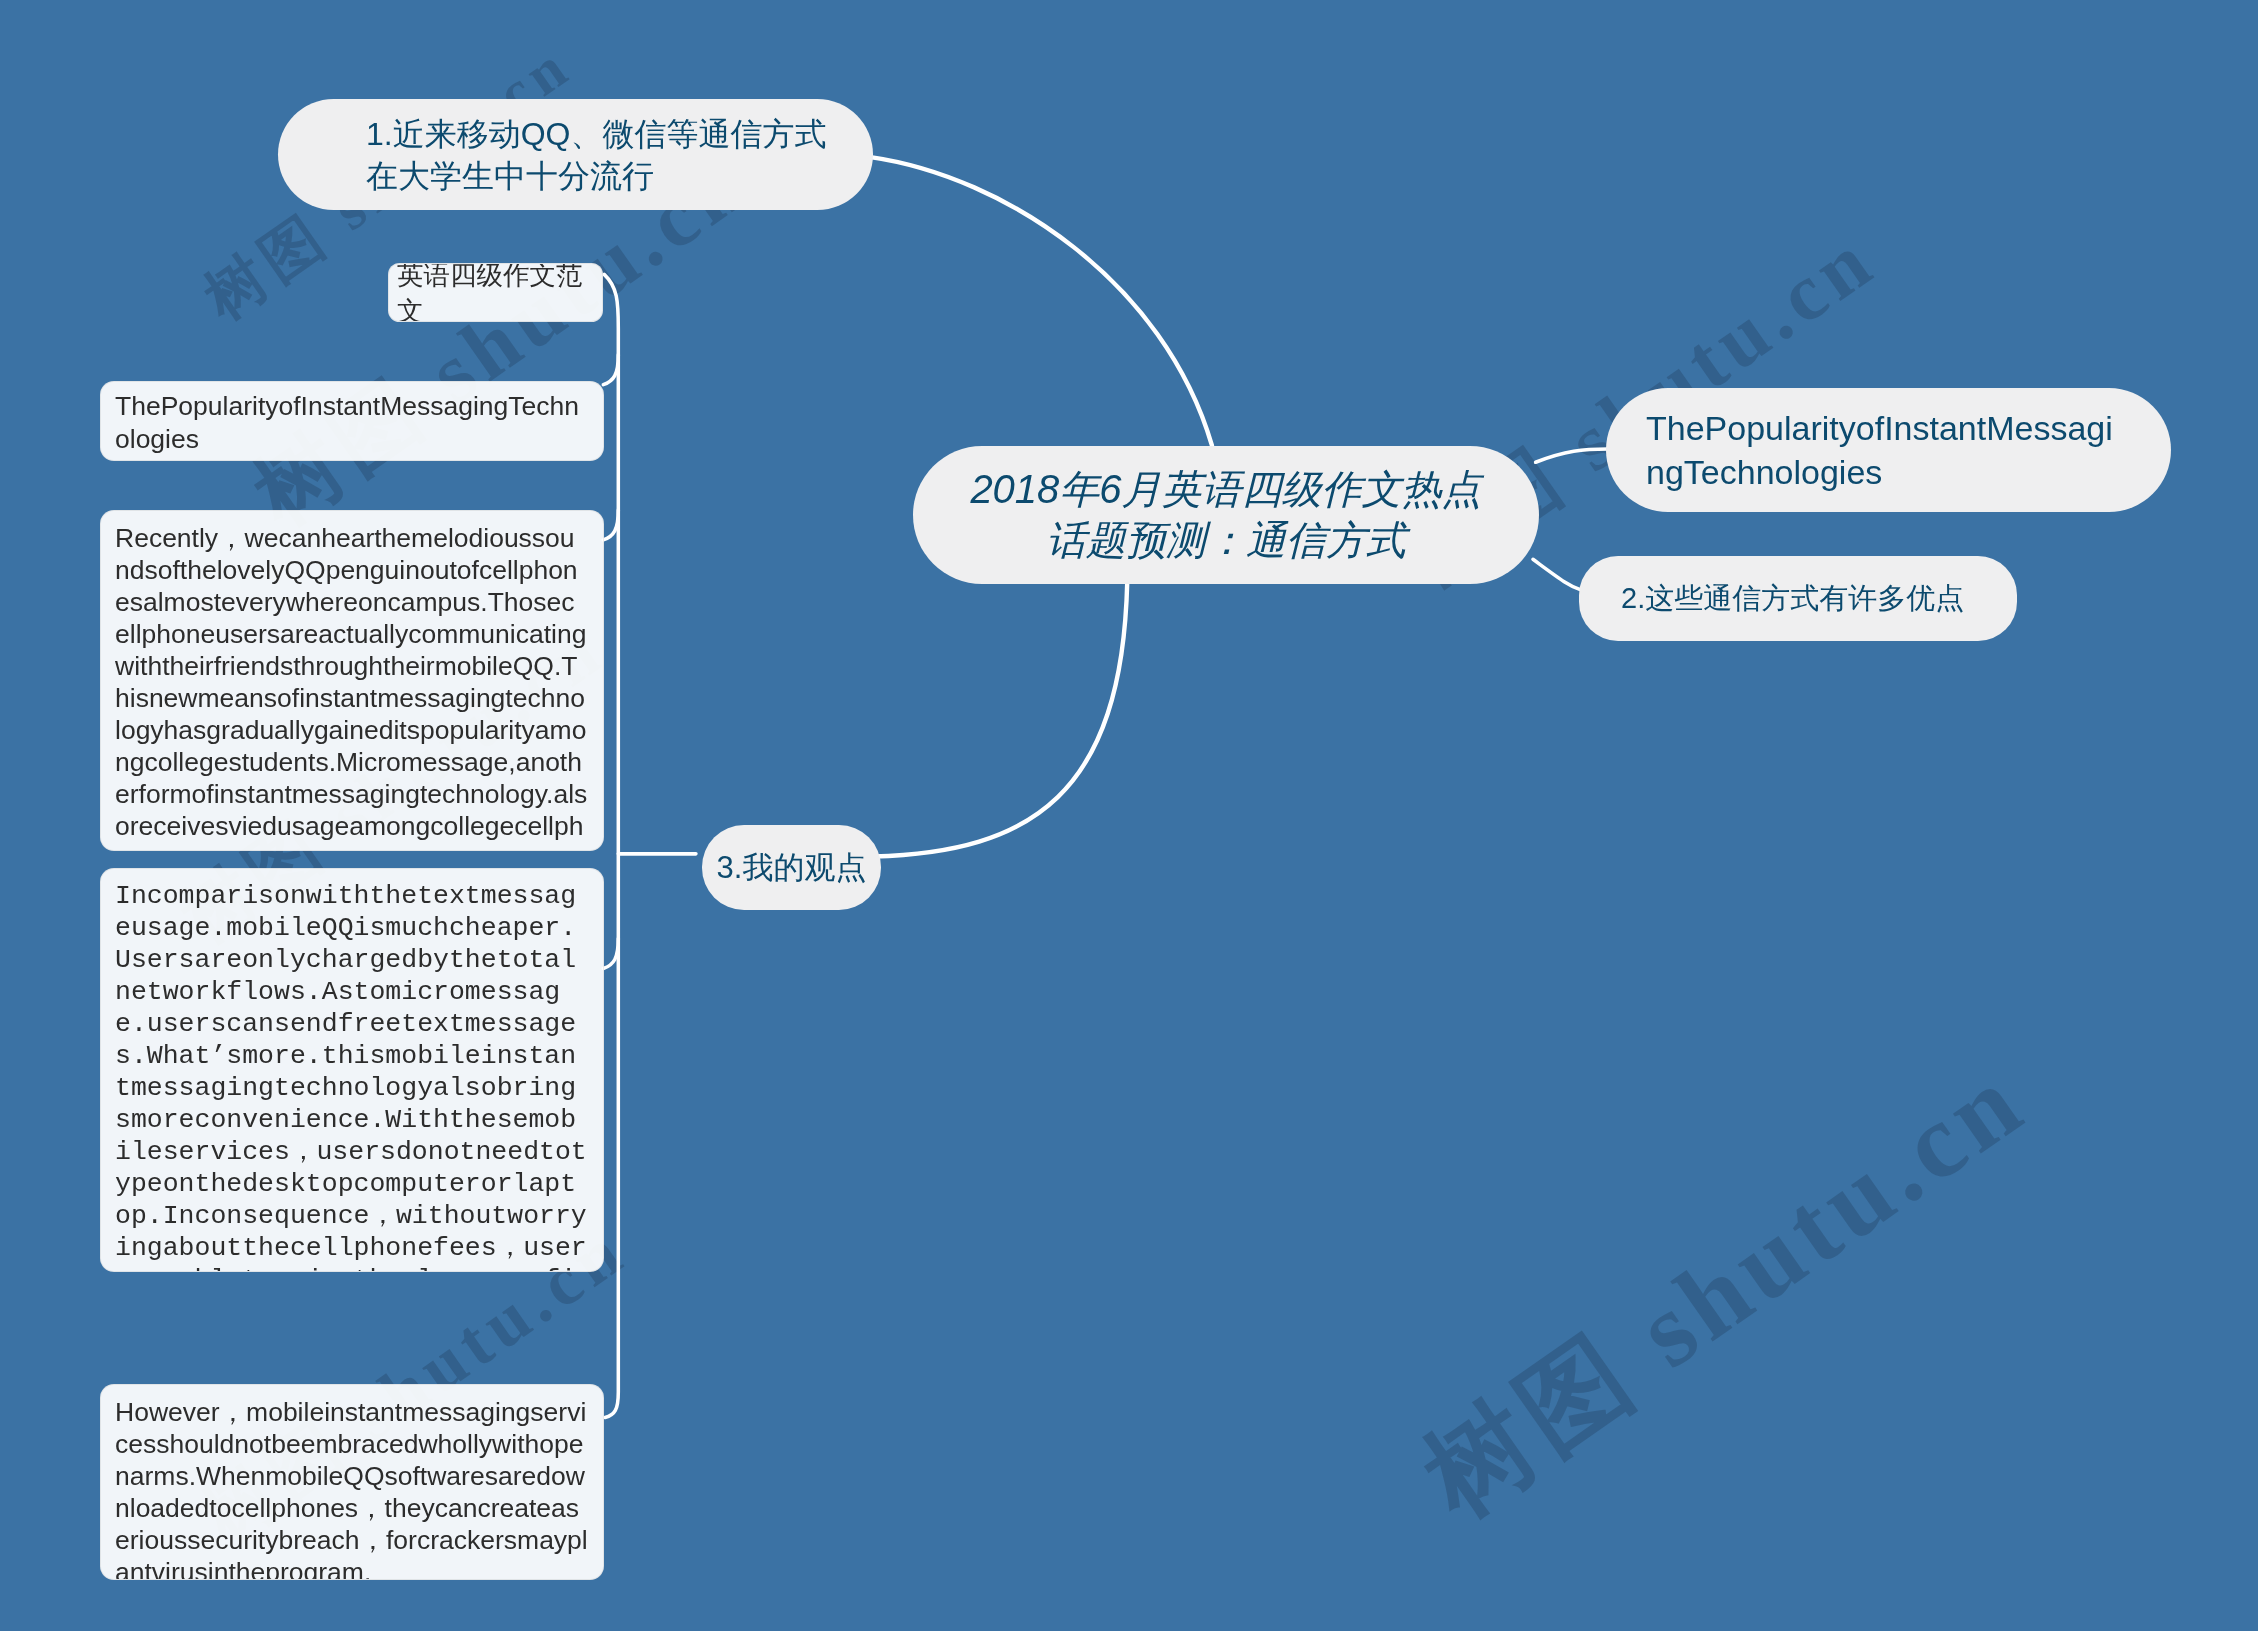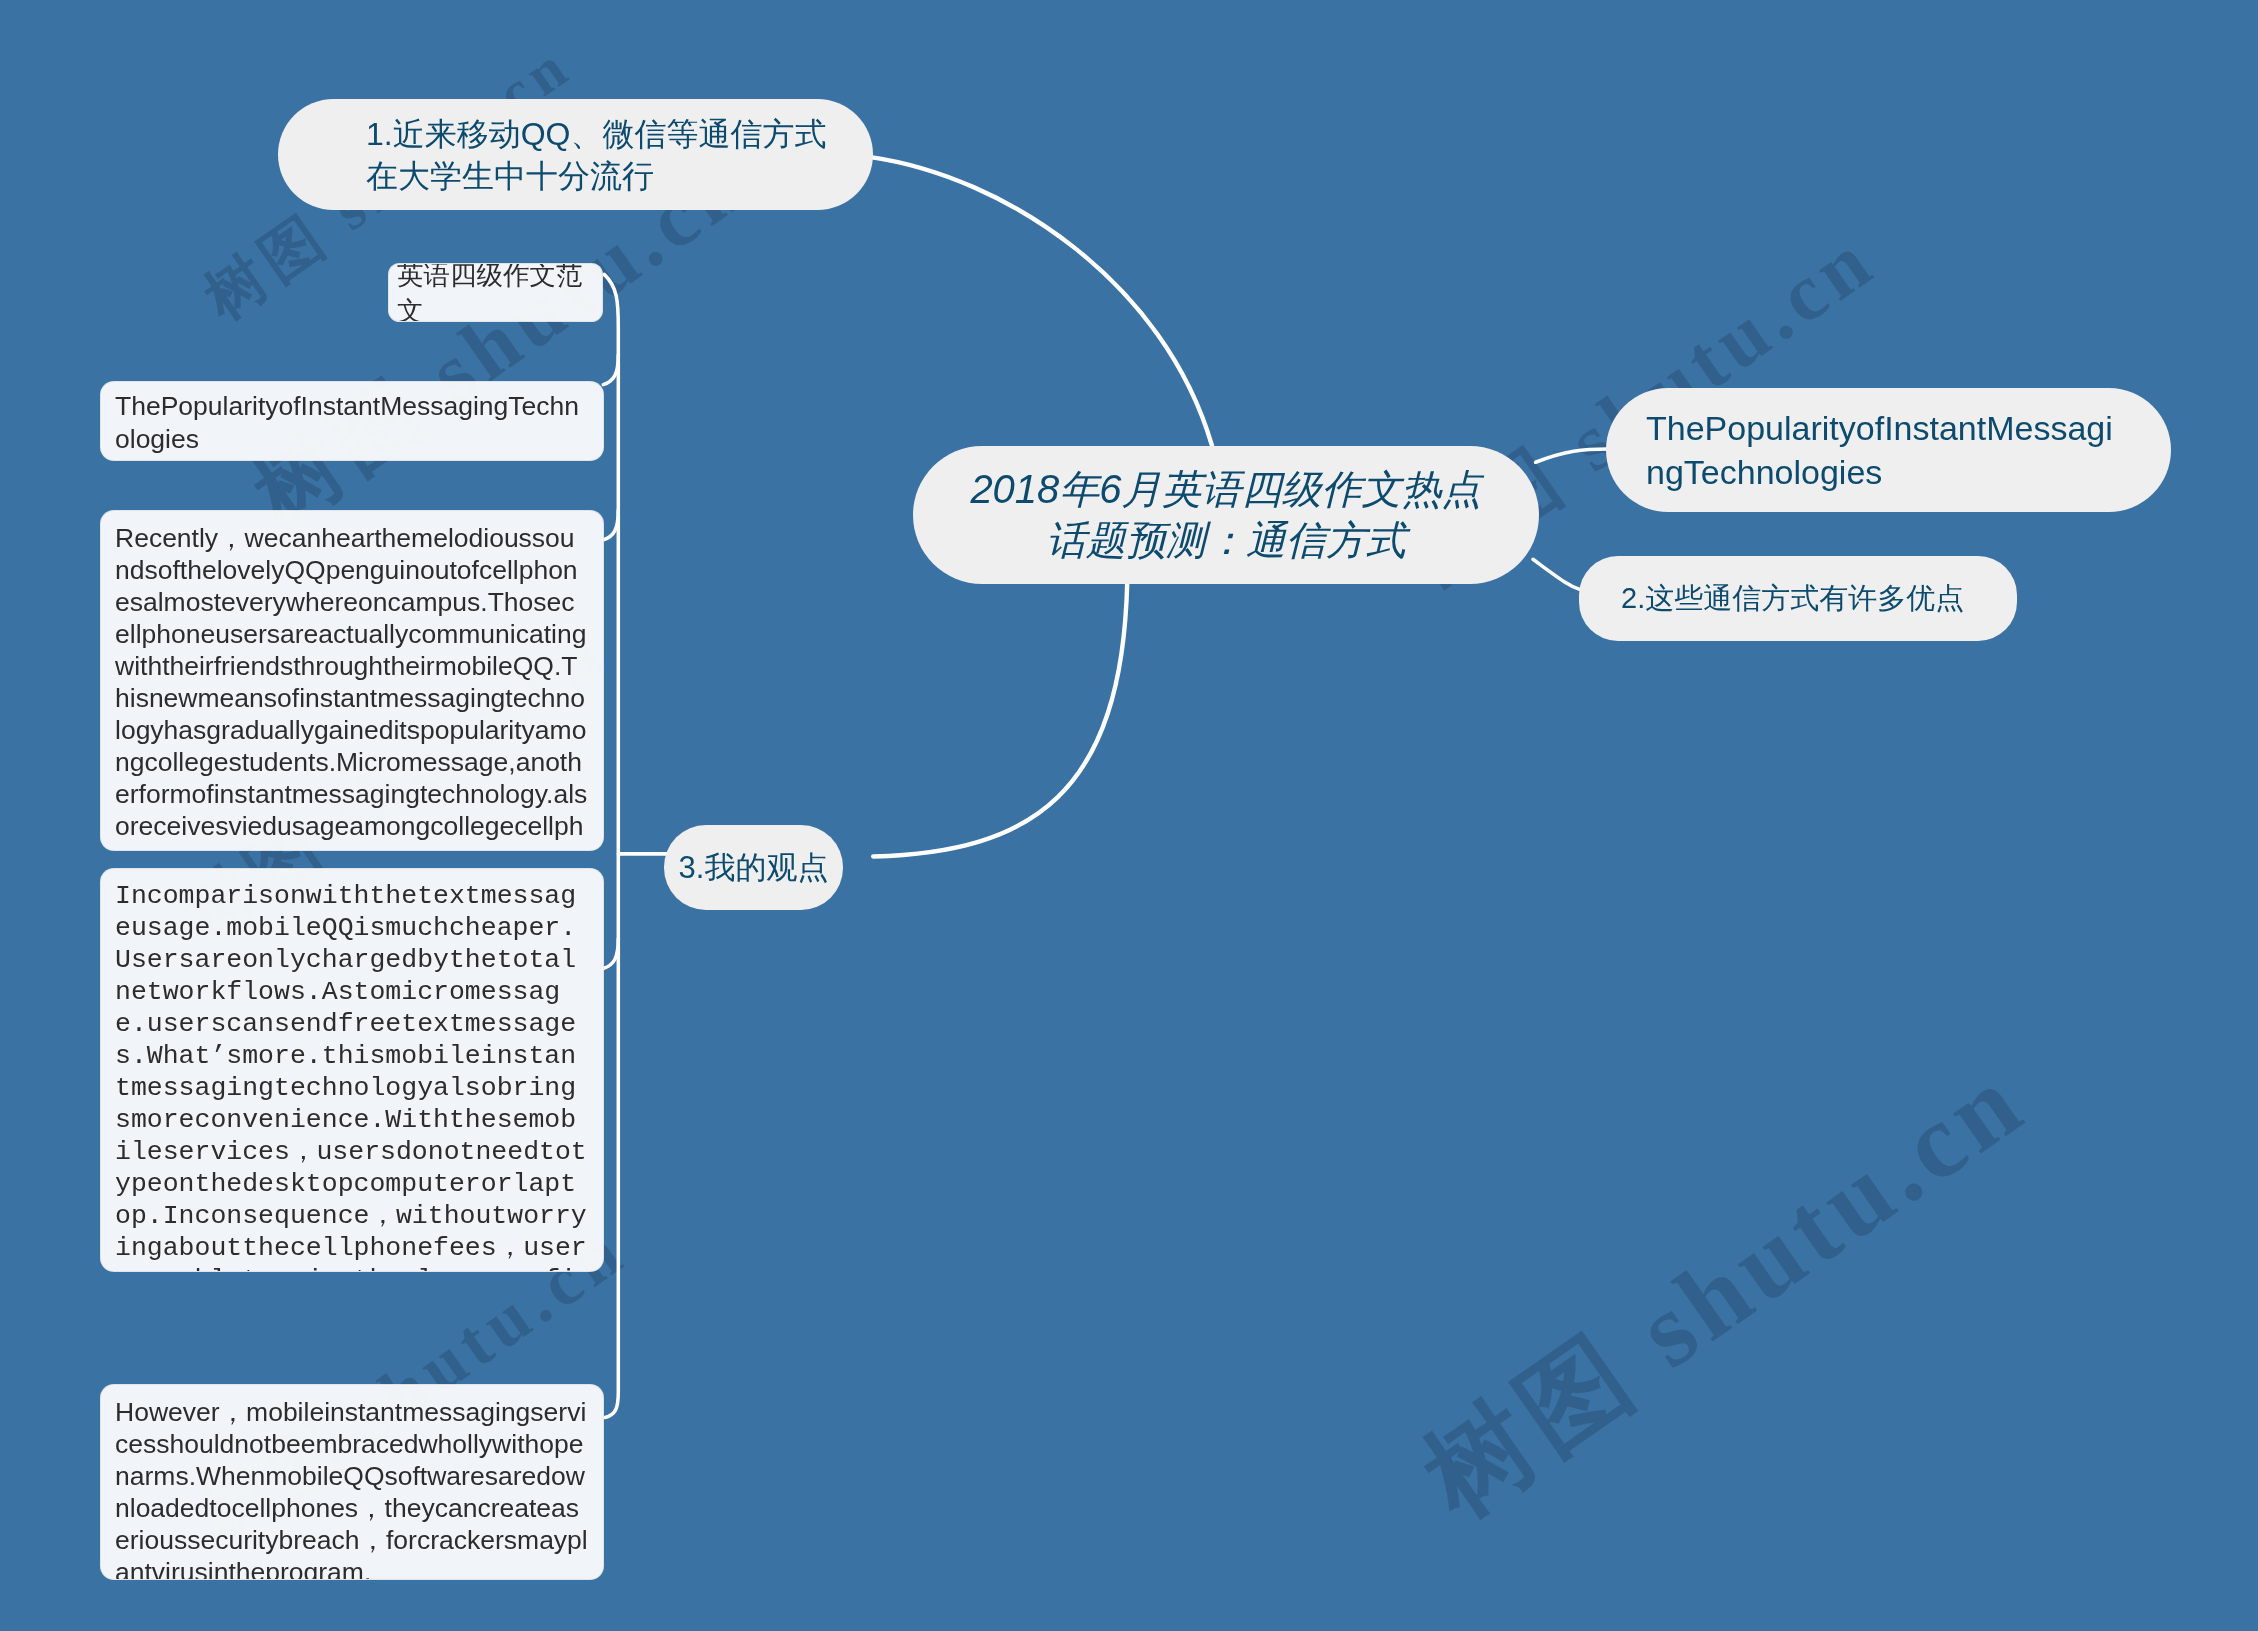--- a/index.html
+++ b/index.html
@@ -64,21 +64,21 @@
     left:1606px;top:388px;width:565px;height:124px;border-radius:62px;
     padding:5.3px 40px;font-size:34px;line-height:44px;
   }
   
   #node-point2{
     left:1579px;top:556px;width:438px;height:85px;border-radius:39px;
     padding:3.5px 42px;font-size:29px;text-align:right;
   }
   
   #node-point3{
-    left:664px;top:825px;width:179px;height:85px;border-radius:42px;
+    left:702px;top:825px;width:179px;height:85px;border-radius:42px;
     justify-content:center;text-align:center;font-size:31px;
   }
   
   #box-category{
     left:388px;top:263px;width:215px;height:59px;border-radius:11.5px;
     display:flex;align-items:center;justify-content:center;
     font-size:26.5px;
     padding-left:8px;
   }
   

